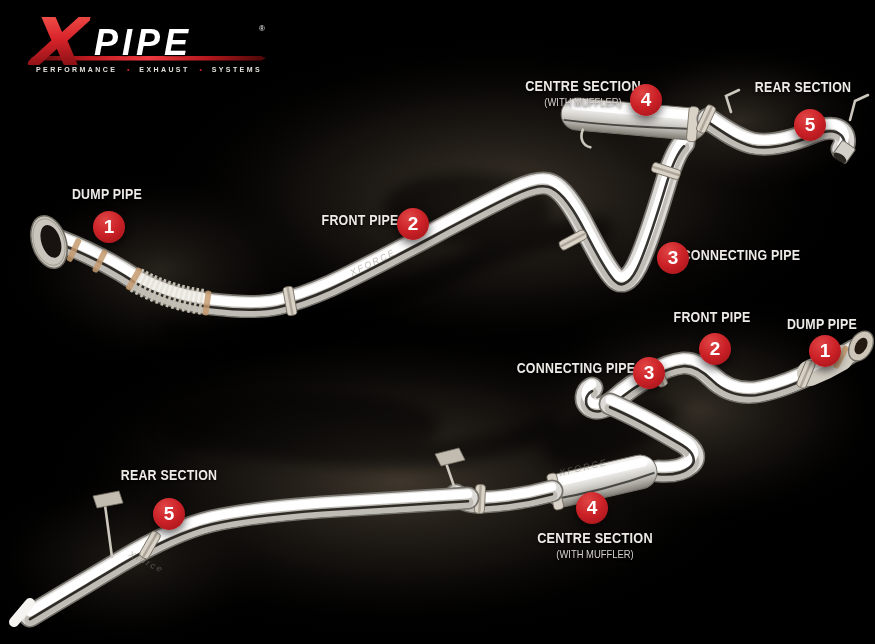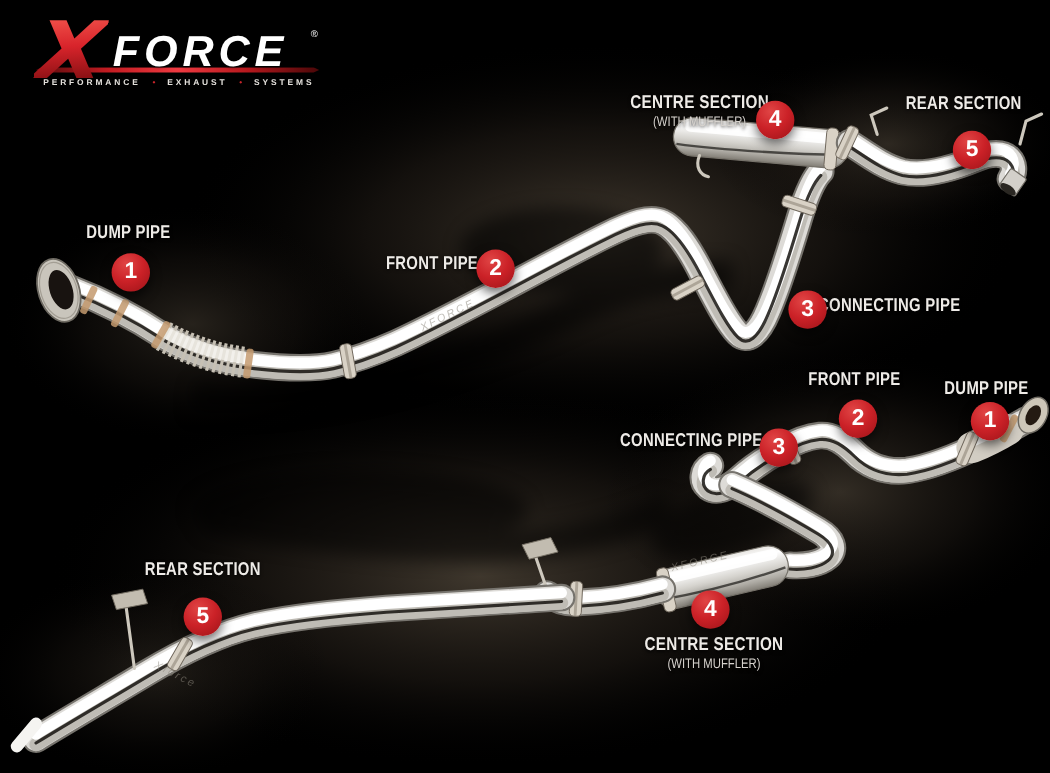--- a/index.html
+++ b/index.html
@@ -242,21 +242,21 @@
       <use href="#clampG" transform="translate(150,545) rotate(30)"></use>
       <path class="hanger" d="M 112,557 L 105,505"></path>
       <polygon class="bracket" points="93,496 119,491 123,503 97,508"></polygon>
       <text class="engrave" x="128" y="556" font-size="8" opacity=".35" transform="rotate(27 128 556)">Xforce</text>
     </g>
   </svg>
 
   <div>
     <div class="logo-swoosh"></div>
     <div class="logo-x">X</div>
-    <div class="logo-force">FORCE</div>
+    <div class="logo-force">PIPE</div>
     <div class="logo-reg">®</div>
     <div class="logo-tagline">
       <span>PERFORMANCE</span>
       <span class="dot">•</span>
       <span>EXHAUST</span>
       <span class="dot">•</span>
       <span>SYSTEMS</span>
     </div>
   </div>
 

